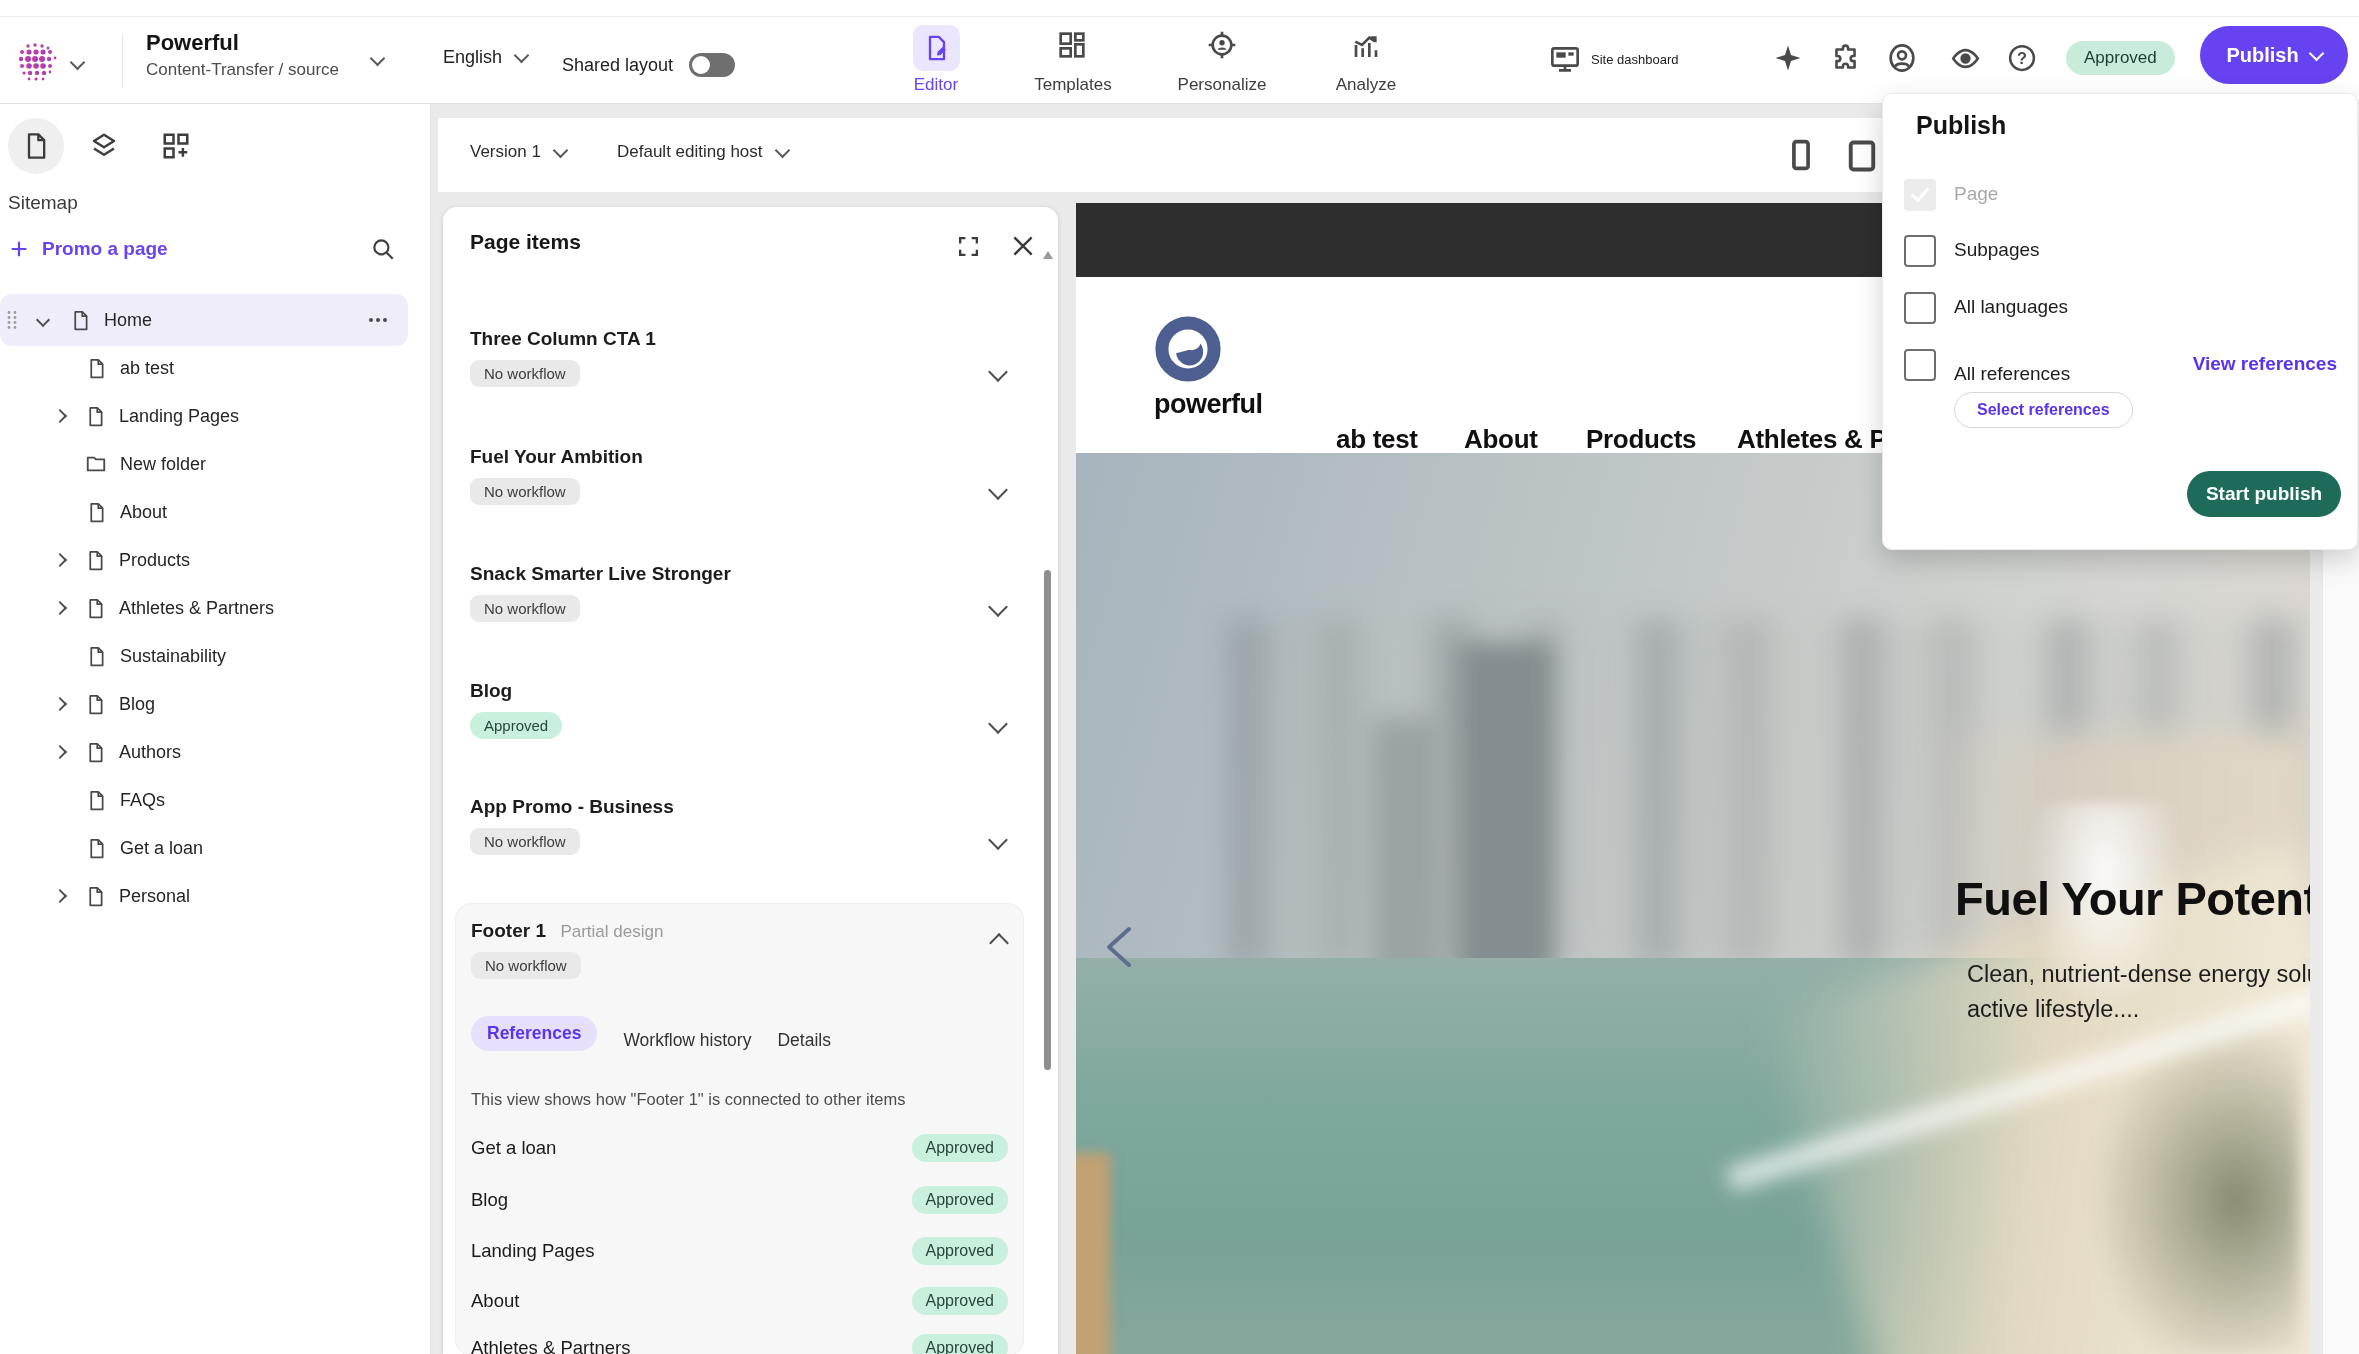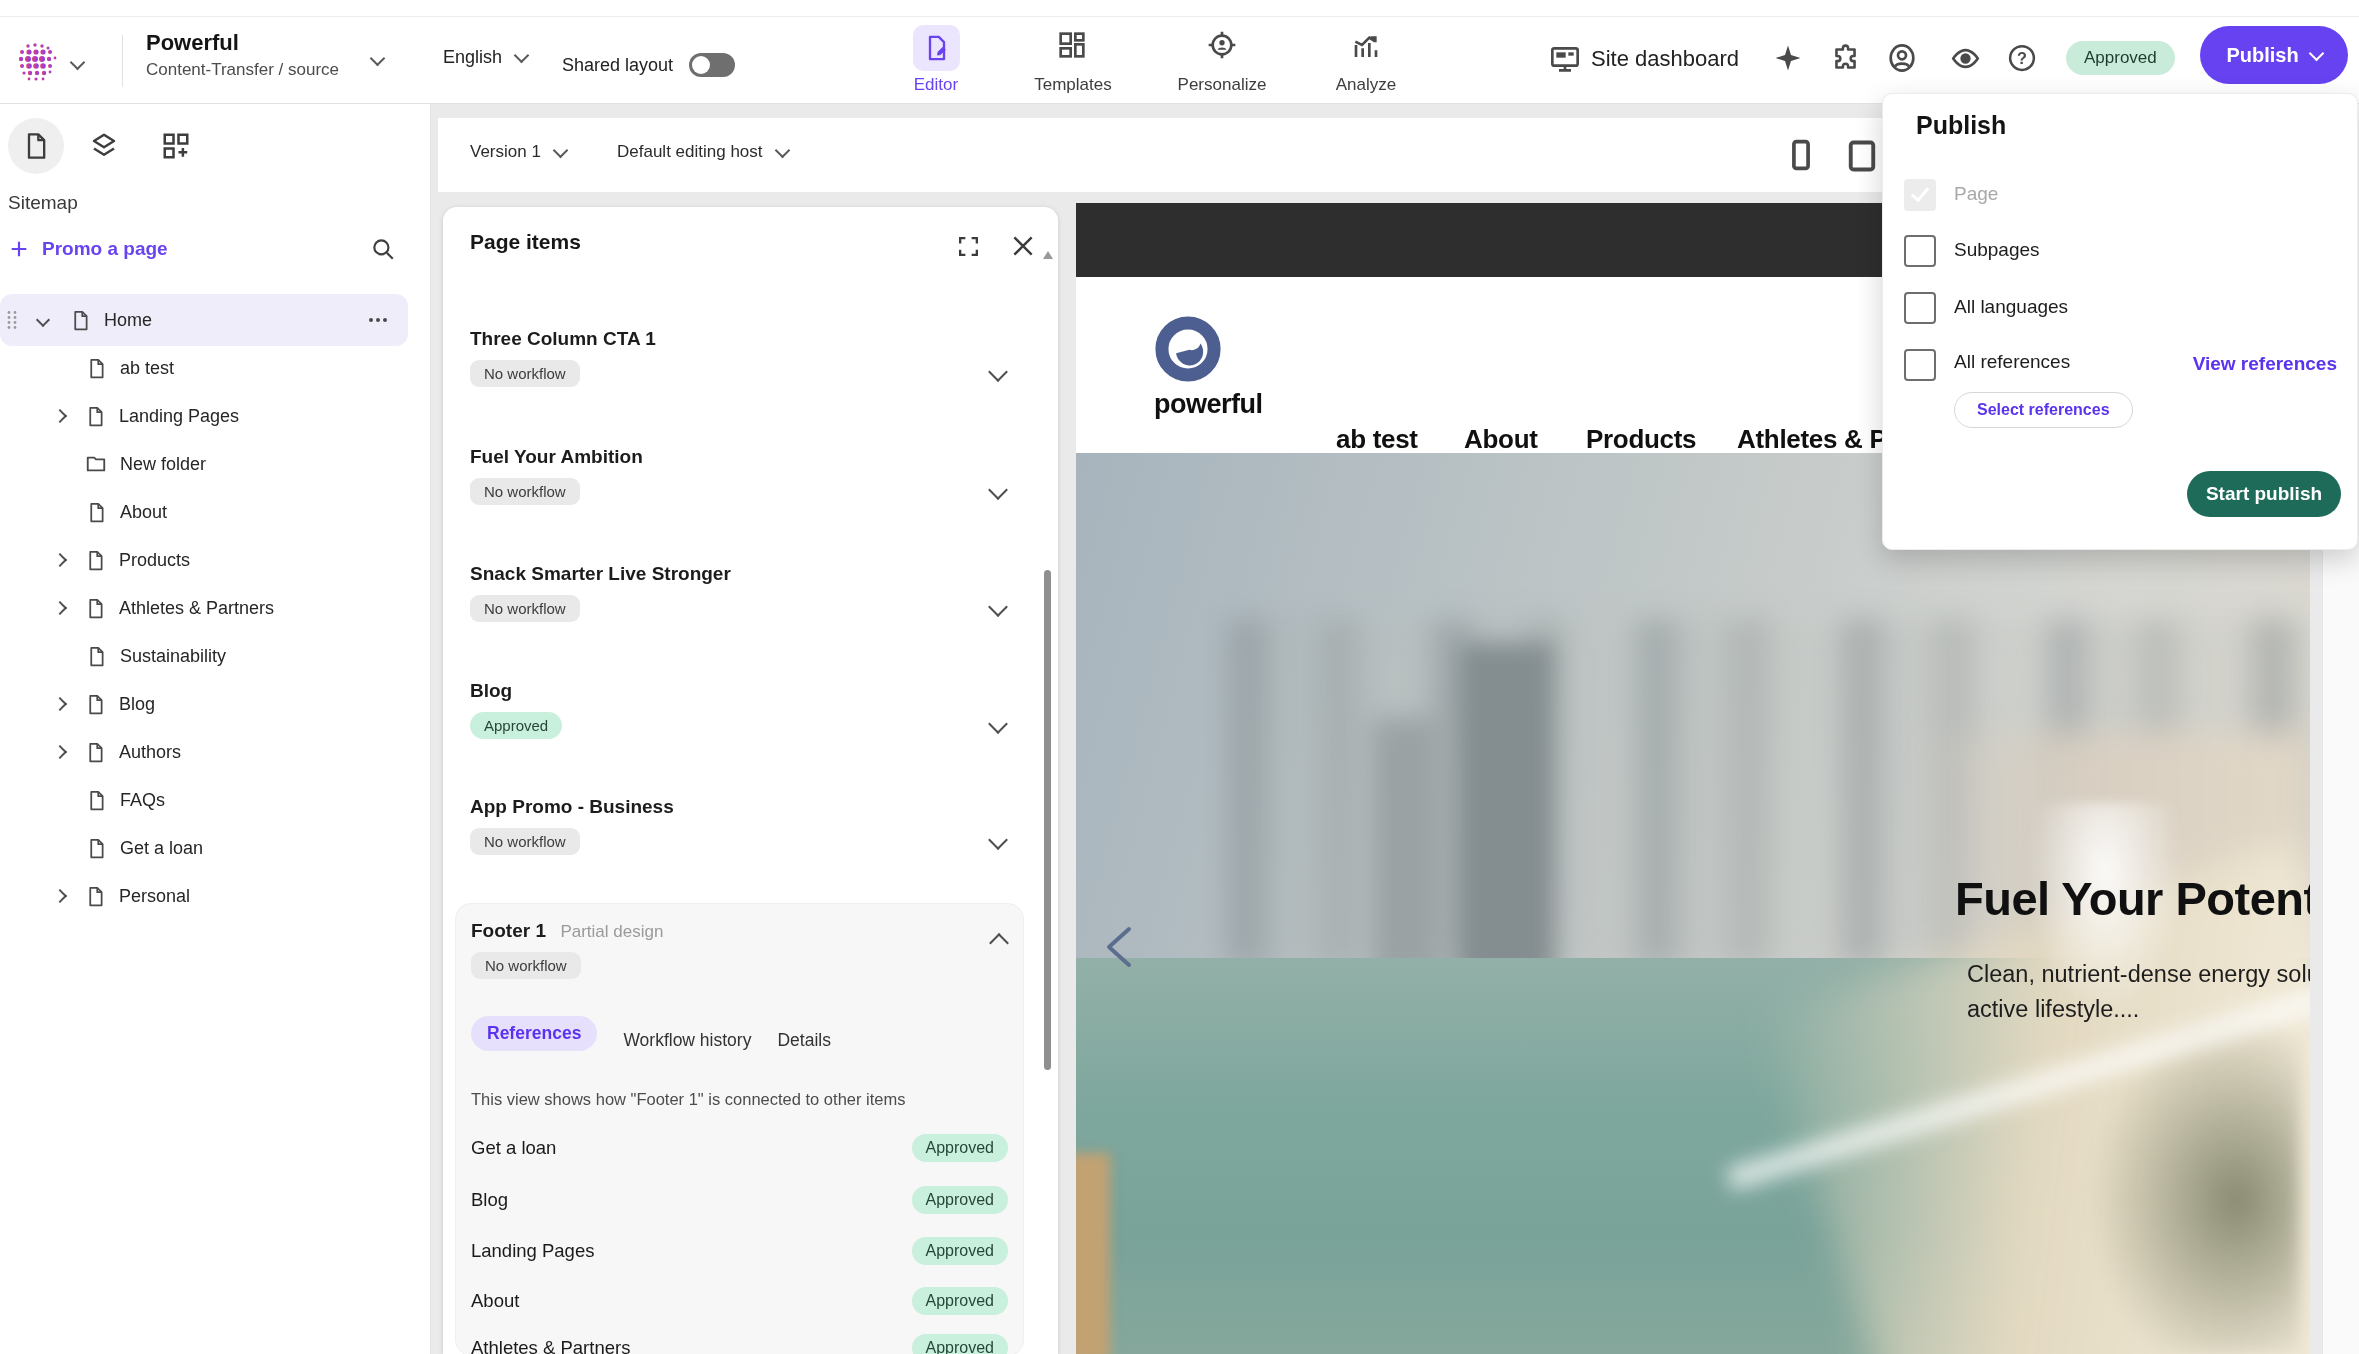--- a/index.html
+++ b/index.html
@@ -265,21 +265,21 @@
     <svg width="32" height="32">
         <use href="#s-analyze"></use>
       </svg>
   </div>
   <div class="abs tab-label" style="left:1330px;top:58px;width:72px">Analyze</div>
 
   <div class="abs flex" style="left:1549px;top:26px;gap:10px">
     <svg width="32" height="32" class="iconbtn">
         <use href="#s-monitor"></use>
       </svg>
-    <span style="font-size:22px;color:#222">Site dashboard</span>
+    <span style="font-size:13px;color:#222">Site dashboard</span>
   </div>
   <div class="abs iconbtn" style="left:1773px;top:26px">
       <svg width="30" height="30">
         <use href="#s-sparkle"></use>
       </svg>
     </div>
   <div class="abs iconbtn" style="left:1830px;top:26px">
       <svg width="31" height="31">
         <use href="#s-puzzle"></use>
       </svg>
@@ -580,21 +580,21 @@
     </span>
   <span class="cb-label disabled" style="top:89px">Page</span>
 
   <span class="cb" style="top:141px"></span>
   <span class="cb-label" style="top:145px">Subpages</span>
 
   <span class="cb" style="top:198px"></span>
   <span class="cb-label" style="top:202px">All languages</span>
 
   <span class="cb" style="top:255px"></span>
-  <span class="cb-label" style="top:257px">All references</span>
+  <span class="cb-label" style="top:269px">All references</span>
 
   <span class="abs linklike" style="right:20px;top:259px;font-size:19px;font-weight:600">View references</span>
 
   <div id="select-refs">
     <span>Select references</span>
   </div>
 
   <div id="start-publish">
     <span>Start publish</span>
   </div>

